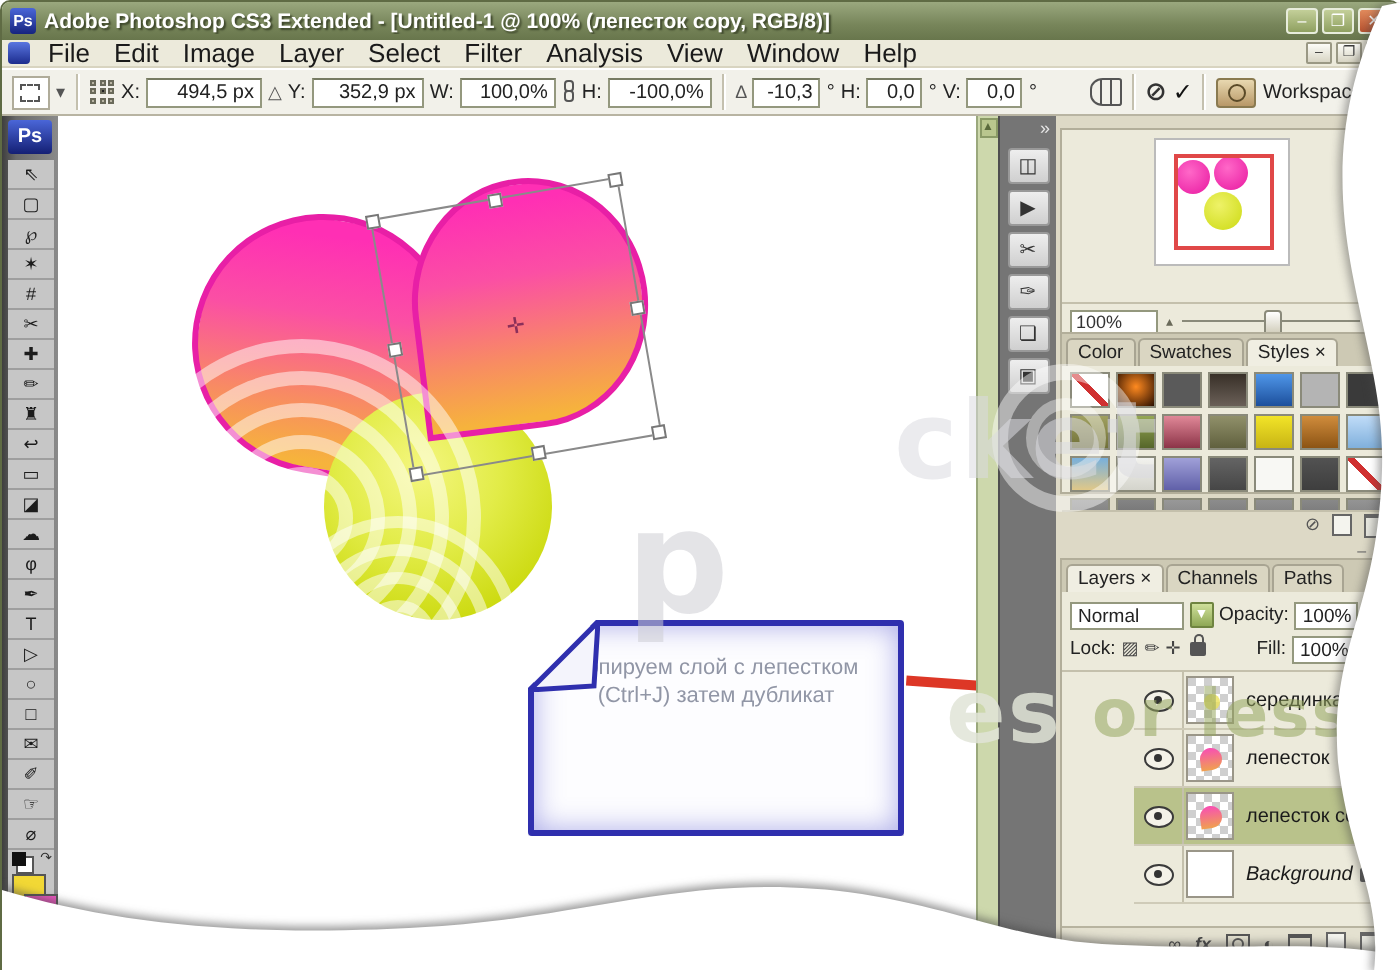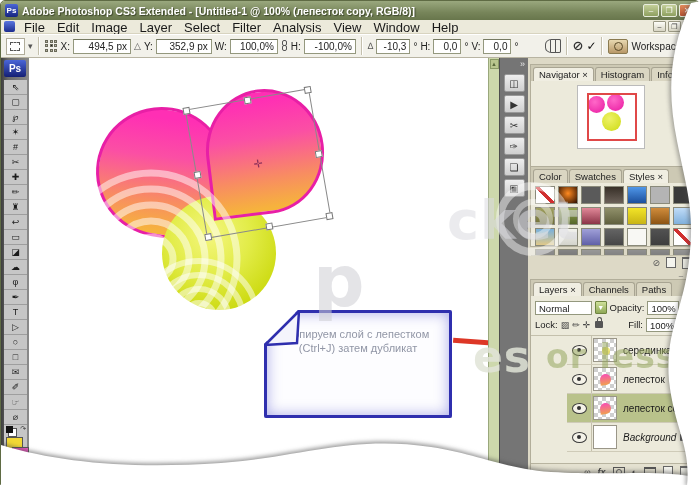--- a/index.html
+++ b/index.html
@@ -357,29 +357,20 @@
         <div class="dockbtn">✂</div>
         <div class="dockbtn">✑</div>
         <div class="dockbtn">❏</div>
         <div class="dockbtn">▣</div>
       </div>
   </div>
 
   <div class="panels">
 
     <div class="panel" style="top:6px;height:110px">
-      <div class="ptabs">
-        <span class="pclose">– ×</span>
-        <span id="nav-tabs" style="display:flex;gap:1px">
-            <span class="ptab active">Navigator ×</span>
-            <span class="ptab">Histogram</span>
-            <span class="ptab">Info</span>
-          </span>
-        <span class="pmenu">▾≡</span>
-      </div>
       <div class="nav-body">
         <div class="nav-thumb">
           <span class="npink" style="left:10px;top:10px"></span>
           <span class="npink" style="left:29px;top:8px"></span>
           <span class="nyellow"></span>
           <span class="nav-proxy"></span>
         </div>
       </div>
       <div class="nav-foot">
         <span class="nav-zoom">100%</span>

